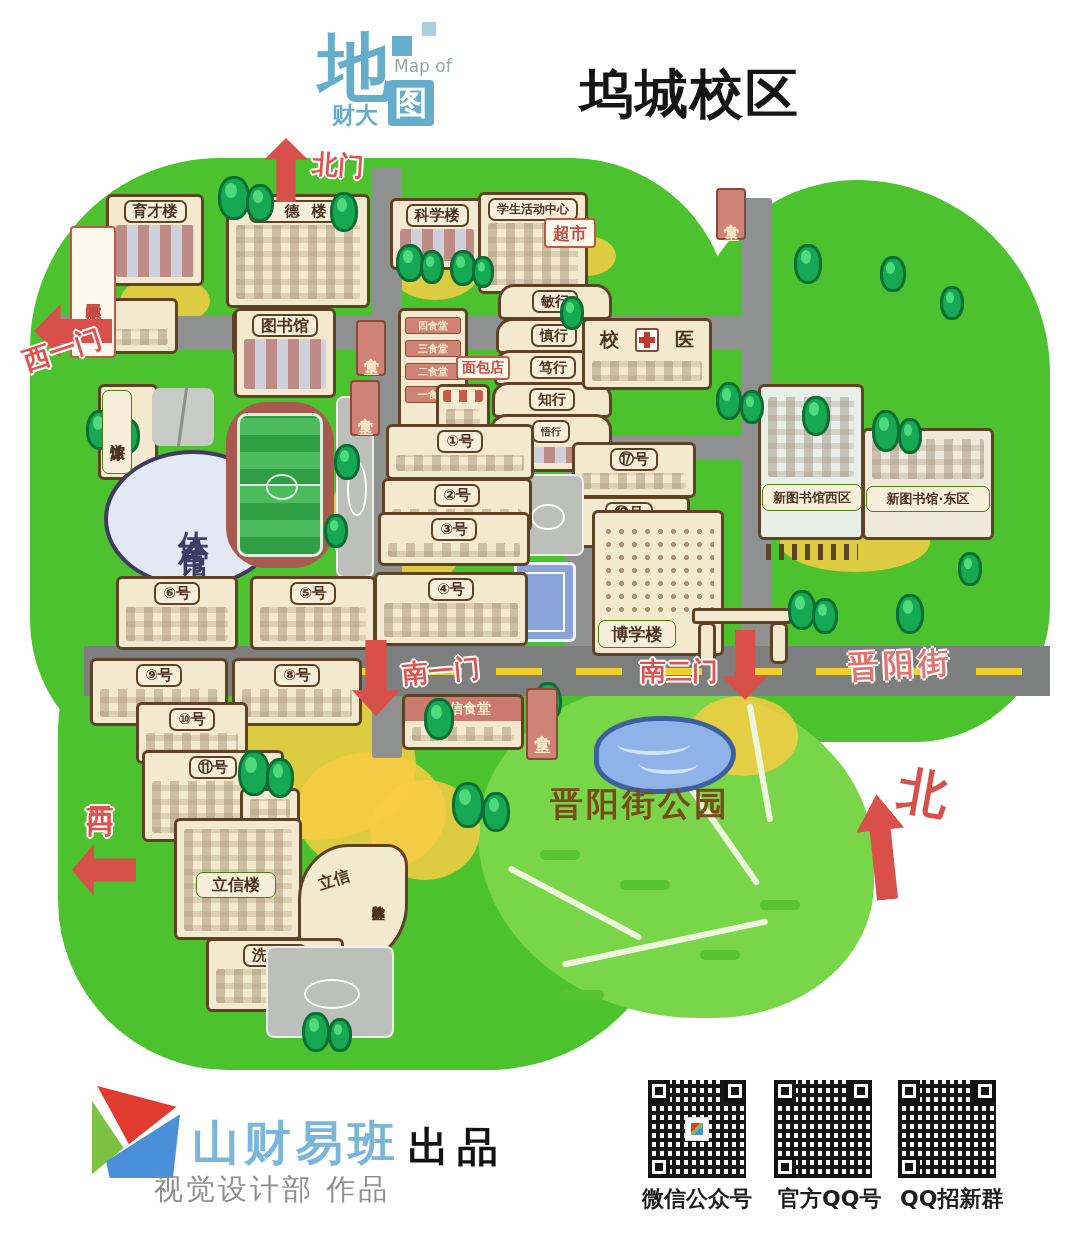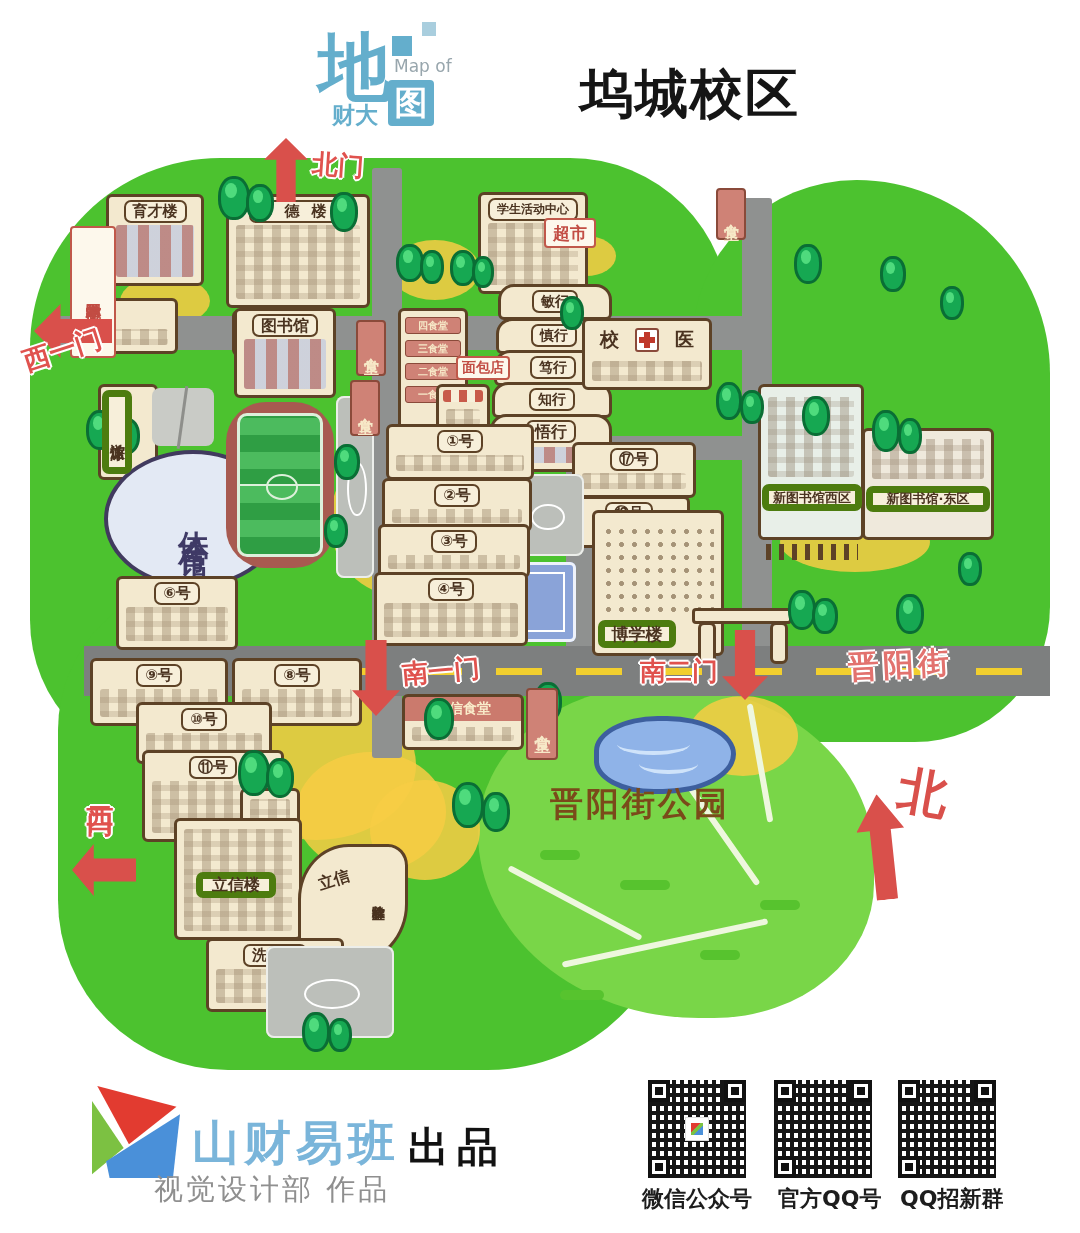--- a/index.html
+++ b/index.html
@@ -11,21 +11,21 @@
   .dash{position:absolute;background:repeating-linear-gradient(90deg,#f2cf2e 0 46px,rgba(0,0,0,0) 46px 80px);height:7px;border-radius:3px;z-index:2}
   .patch{position:absolute;background:#f7cd44;opacity:.85;border-radius:50%;z-index:1}
   .bldg{position:absolute;background:#f3e9cf;border:3px solid #5d4226;border-radius:6px;box-sizing:border-box;z-index:2}
   .slab{border-radius:16px 16px 6px 6px}
   .bldg .lbl{display:block;width:max-content;max-width:96%;margin:3px auto 0;background:#f7efda;border:2px solid #5d4226;border-radius:7px;padding:0 7px;font-size:15px;line-height:19px;font-weight:700;color:#4a3320;text-align:center;position:relative;z-index:2;white-space:nowrap}
   .red-roof{background:linear-gradient(#cb7a6d 0 24px,#f3e9cf 24px)}
   .red-roof .lbl{background:transparent;border:none;color:#f9ecca;margin-top:2px}
   .win{position:absolute;left:7px;right:7px;top:28px;bottom:6px;border-radius:3px;background:repeating-linear-gradient(90deg,rgba(91,63,35,.45) 0 9px,rgba(0,0,0,0) 9px 18px),repeating-linear-gradient(0deg,rgba(91,63,35,.28) 0 6px,rgba(0,0,0,0) 6px 14px);opacity:.55}
   .win.mix{background:repeating-linear-gradient(90deg,rgba(160,86,94,.8) 0 11px,rgba(185,196,226,.8) 11px 22px);opacity:.8}
   .win.dots{background:radial-gradient(rgba(91,63,35,.6) 2.2px,rgba(0,0,0,0) 2.6px);background-size:13px 13px;opacity:.85}
-  .plq{position:absolute;background:#f7efda;border:7px solid #4d7c0f;border-radius:7px;color:#4a3320;font-weight:700;display:flex;align-items:center;justify-content:center;text-align:center;z-index:4;box-sizing:border-box;white-space:nowrap}
+  .plq{position:absolute;background:#f7efda;border:1px solid #4d7c0f;border-radius:7px;color:#4a3320;font-weight:700;display:flex;align-items:center;justify-content:center;text-align:center;z-index:4;box-sizing:border-box;white-space:nowrap}
   .vplq{writing-mode:vertical-rl;text-orientation:upright;white-space:normal}
   .vsign{position:absolute;background:#cf8276;border:2px solid #8a4a3a;border-radius:4px;color:#f7e9c8;writing-mode:vertical-rl;text-orientation:upright;font-weight:700;display:flex;align-items:center;justify-content:center;z-index:4;box-sizing:border-box;letter-spacing:2px}
   .wsign{position:absolute;background:#fdf8ec;border:2px solid #c0584a;border-radius:4px;color:#c24d44;font-weight:700;display:flex;align-items:center;justify-content:center;z-index:4;box-sizing:border-box}
   .gate{position:absolute;color:#e0524e;font-weight:800;font-size:26px;z-index:6;white-space:nowrap;text-shadow:2px 0 #fff,-2px 0 #fff,0 2px #fff,0 -2px #fff,1px 1px #fff,-1px -1px #fff,1px -1px #fff,-1px 1px #fff}
   .arrow{position:absolute;background:#d9504b;z-index:6;filter:drop-shadow(0 0 2px #ffffff)}
   .up{clip-path:polygon(50% 0,100% 34%,72% 34%,72% 100%,28% 100%,28% 34%,0 34%)}
   .down{clip-path:polygon(50% 100%,100% 66%,72% 66%,72% 0,28% 0,28% 66%,0 66%)}
   .aleft{clip-path:polygon(0 50%,34% 0,34% 28%,100% 28%,100% 72%,34% 72%,34% 100%)}
   .tree{position:absolute;background:#16a852;border:3px solid #0a6e35;border-radius:46%;z-index:3;box-sizing:border-box}
   .tree::after{content:"";position:absolute;left:16%;top:10%;width:46%;height:40%;background:#4fdb7d;border-radius:50%}
@@ -128,20 +128,24 @@
       <i class="win"></i>
     </div>
   <div class="wsign vplq" style="left:70px;top:226px;width:46px;height:132px;font-size:15px">国际学术交流中心</div>
   <div class="bldg" style="left:226px;top:194px;width:144px;height:114px">
     <span class="lbl" style="letter-spacing:12px">修德楼</span>
       <i class="win"></i>
     </div>
   <div class="bldg" style="left:232px;top:310px;width:98px;height:46px">
       <i class="win" style="top:8px"></i>
     </div>
+  <div class="bldg" style="left:390px;top:198px;width:94px;height:72px">
+    <span class="lbl">科学楼</span>
+      <i class="win mix"></i>
+    </div>
   <div class="bldg" style="left:478px;top:192px;width:110px;height:102px">
     <span class="lbl" style="font-size:12px">学生活动中心</span>
       <i class="win"></i>
     </div>
   <div class="wsign" style="left:544px;top:218px;width:52px;height:30px;font-size:17px">超市</div>
   <div class="vsign" style="left:716px;top:188px;width:30px;height:52px;font-size:15px">食堂</div>
 
   <div class="bldg" style="left:234px;top:308px;width:102px;height:90px">
     <span class="lbl" style="font-size:16px">图书馆</span>
       <i class="win mix"></i>
@@ -166,21 +170,21 @@
   <div class="bldg slab" style="left:496px;top:318px;width:116px;height:36px">
     <span class="lbl" style="font-size:14px">慎行</span>
     </div>
   <div class="bldg slab" style="left:494px;top:350px;width:118px;height:36px">
     <span class="lbl" style="font-size:14px">笃行</span>
     </div>
   <div class="bldg slab" style="left:492px;top:382px;width:120px;height:36px">
     <span class="lbl" style="font-size:14px">知行</span>
     </div>
   <div class="bldg slab" style="left:490px;top:414px;width:122px;height:58px">
-    <span class="lbl" style="font-size:16px">悟行</span>
+    <span class="lbl" style="font-size:10px">悟行</span>
       <i class="win mix" style="top:30px"></i>
     </div>
 
   <div class="bldg" style="left:582px;top:318px;width:130px;height:72px">
     <div class="clinic-row">
       <span>校</span>
       <i class="cross"></i>
       <span>医</span>
     </div>
       <i class="win" style="top:40px"></i>
@@ -211,42 +215,46 @@
   <div class="tennis" style="left:514px;top:562px;width:62px;height:80px"></div>
 
   <div class="bldg" style="left:386px;top:424px;width:148px;height:56px">
     <span class="lbl">①号</span>
       <i class="win"></i>
     </div>
   <div class="bldg" style="left:382px;top:478px;width:150px;height:54px">
     <span class="lbl">②号</span>
       <i class="win"></i>
     </div>
-  <div class="bldg" style="left:378px;top:524px;width:152px;height:54px">
+  <div class="bldg" style="left:378px;top:512px;width:152px;height:54px">
     <span class="lbl">③号</span>
       <i class="win"></i>
     </div>
   <div class="bldg" style="left:374px;top:572px;width:154px;height:74px">
     <span class="lbl">④号</span>
       <i class="win"></i>
     </div>
 
   <div class="bldg" style="left:116px;top:576px;width:122px;height:74px">
     <span class="lbl">⑥号</span>
       <i class="win"></i>
     </div>
+  <div class="bldg" style="left:250px;top:576px;width:126px;height:74px">
+    <span class="lbl">⑤号</span>
+      <i class="win"></i>
+    </div>
   <div class="bldg" style="left:90px;top:658px;width:138px;height:68px">
     <span class="lbl">⑨号</span>
       <i class="win"></i>
     </div>
   <div class="bldg" style="left:232px;top:658px;width:130px;height:68px">
     <span class="lbl">⑧号</span>
       <i class="win"></i>
     </div>
-  <div class="bldg" style="left:136px;top:702px;width:136px;height:62px">
+  <div class="bldg" style="left:136px;top:702px;width:112px;height:62px">
     <span class="lbl">⑩号</span>
       <i class="win"></i>
     </div>
   <div class="bldg" style="left:142px;top:750px;width:142px;height:92px">
     <span class="lbl">⑪号</span>
       <i class="win"></i>
     </div>
 
   <div class="bldg red-roof" style="left:402px;top:694px;width:122px;height:56px;z-index:3">
     <span class="lbl" style="font-size:14px">立信食堂</span>

